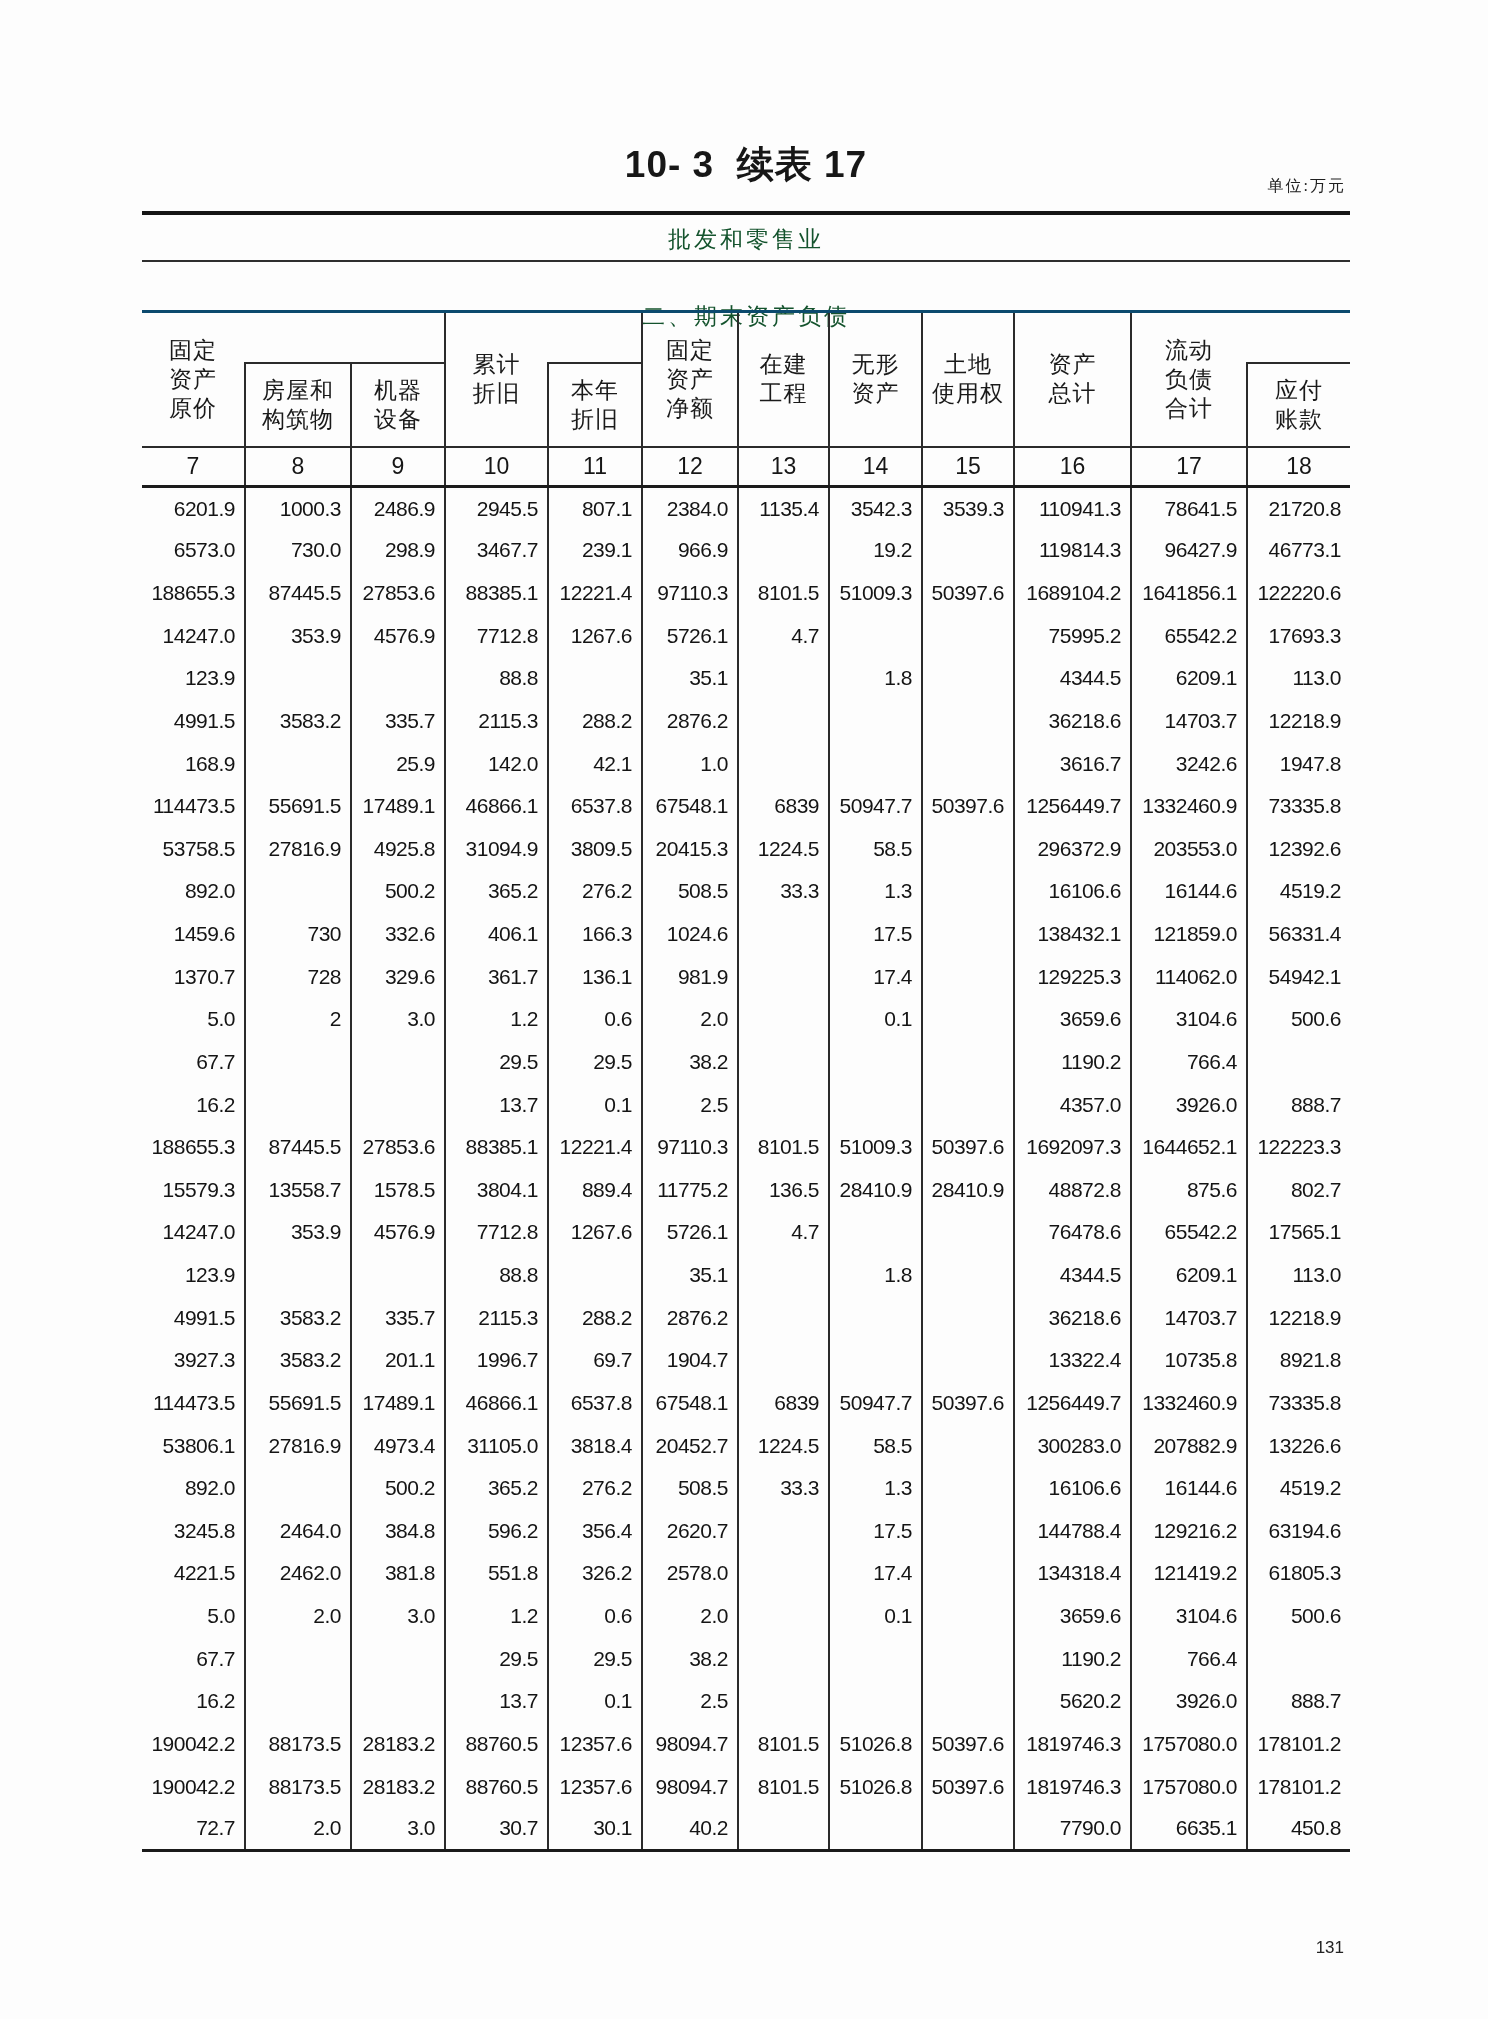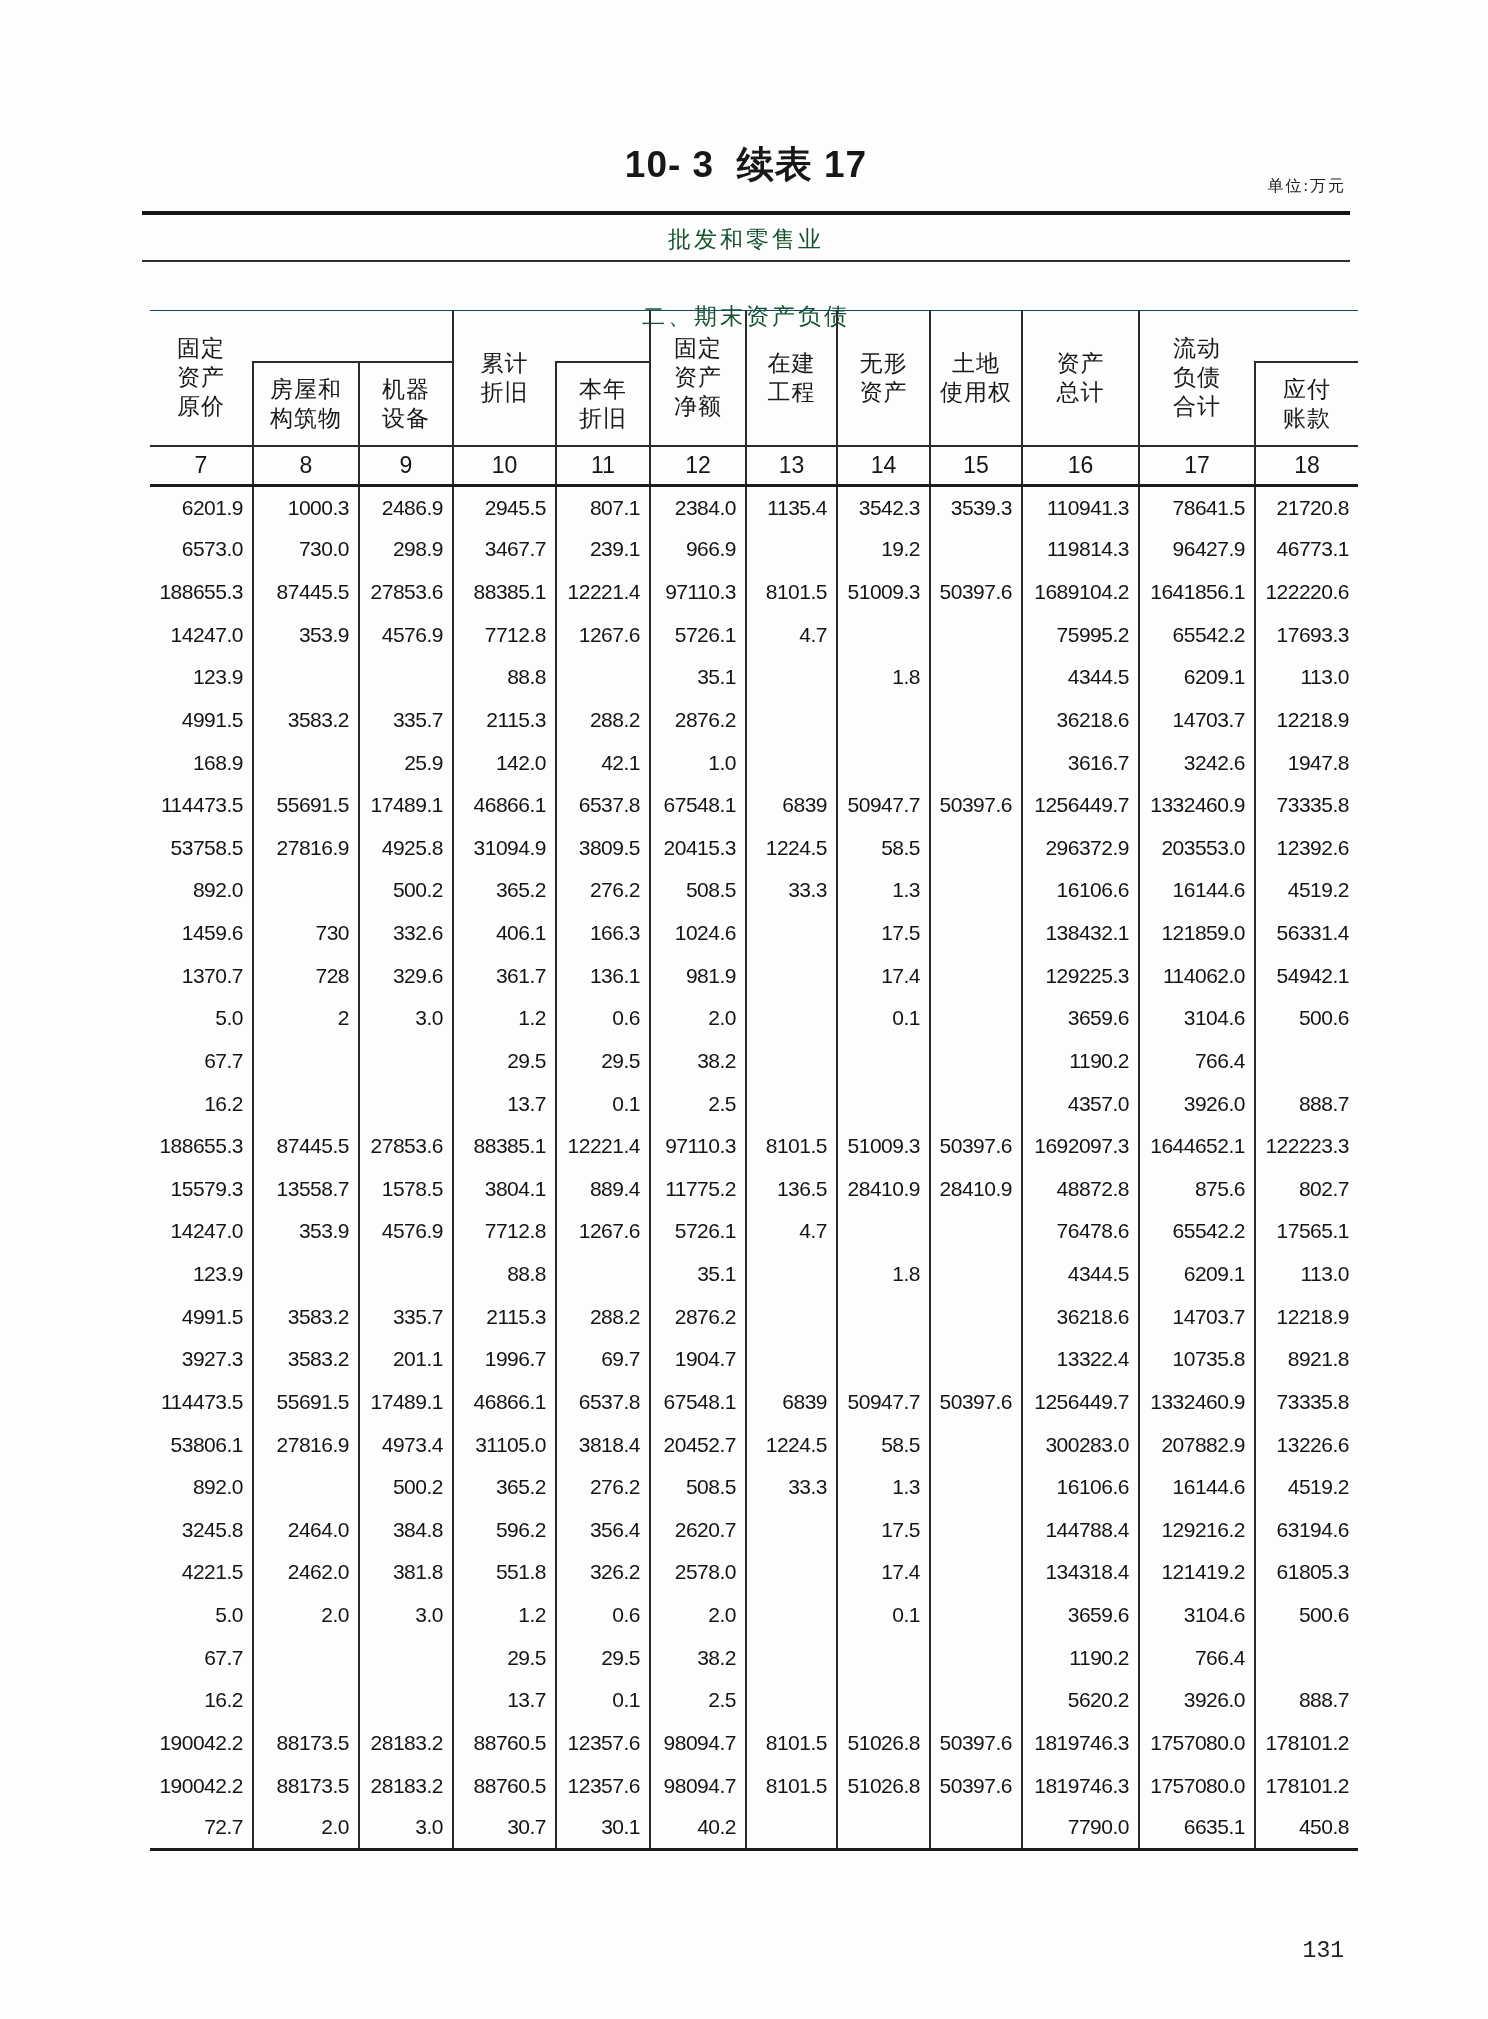--- a/index.html
+++ b/index.html
@@ -20,23 +20,23 @@
     position:absolute; right:4px; top:176px; font-size:16px;
     letter-spacing:2px; color:#202020;
   }
   .rule-heavy { position:absolute; left:0; width:1208px; height:4px; background:#151515; }
   .rule-thin  { position:absolute; left:0; width:1208px; height:2px; background:#2e2e2e; }
   .industry-header, .section-header {
     position:absolute; left:0; width:1208px; text-align:center;
     font-size:23px; letter-spacing:3px; color:#14532d;
   }
   table.stat {
-    position:absolute; left:8px; top:310px; width:1208px;
+    position:absolute; left:0; top:310px; width:1208px;
     border-collapse:collapse; table-layout:fixed;
-    border-top:1px solid #0c4a6e; border-bottom:3px solid #1b1b1b;
+    border-top:3px solid #0c4a6e; border-bottom:3px solid #1b1b1b;
   }
   table.stat td { overflow:hidden; }
   
   .hc {
     font-size:23px; text-align:center; vertical-align:middle;
     white-space:pre-line; line-height:29px; letter-spacing:1px; color:#1a1a1a;
   }
   .bL { border-left:2px solid #2b2b2b; }
   .bB { border-bottom:2px solid #2b2b2b; }
   tr.hdr-a { height:51px; }
@@ -49,22 +49,22 @@
   }
   tr.nums td + td { border-left:2px solid #2b2b2b; }
   tbody.data tr { height:42.625px; }
   tbody.data td {
     text-align:right; vertical-align:middle; padding-right:9px;
     font-family:"Liberation Sans", sans-serif; font-size:21px;
     letter-spacing:-0.5px; color:#141414;
   }
   tbody.data td + td { border-left:2px solid #2b2b2b; }
   .page-number {
-    position:absolute; right:6px; top:1938px; font-size:23px;
-    font-family:Liberation Mono, monospace; color:#222;
+    position:absolute; right:6px; top:1938px; font-size:17px;
+    font-family:Liberation Sans, sans-serif; color:#222;
   }
 </style>
 </head>
 <body>
 
 <div class="sheet">
   <div class="content">
 
     <div class="doc-title">10- 3  续表 17</div>
     <div class="unit-label">单位:万元</div>

